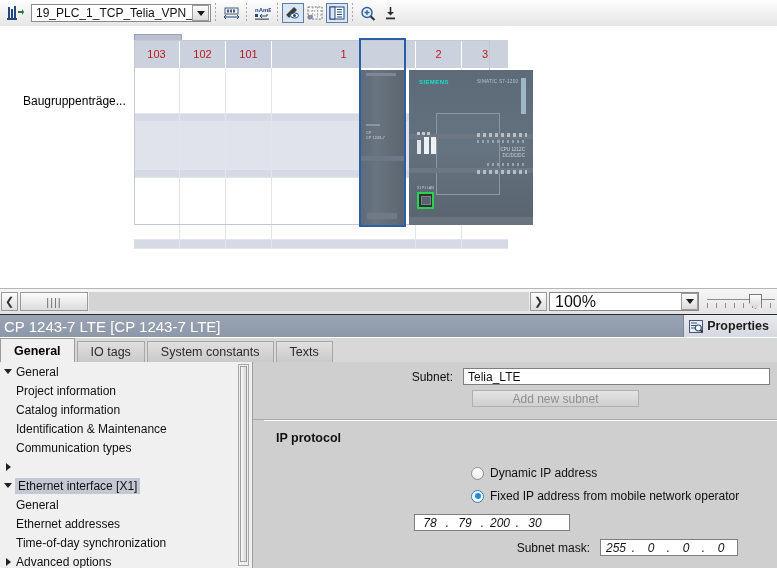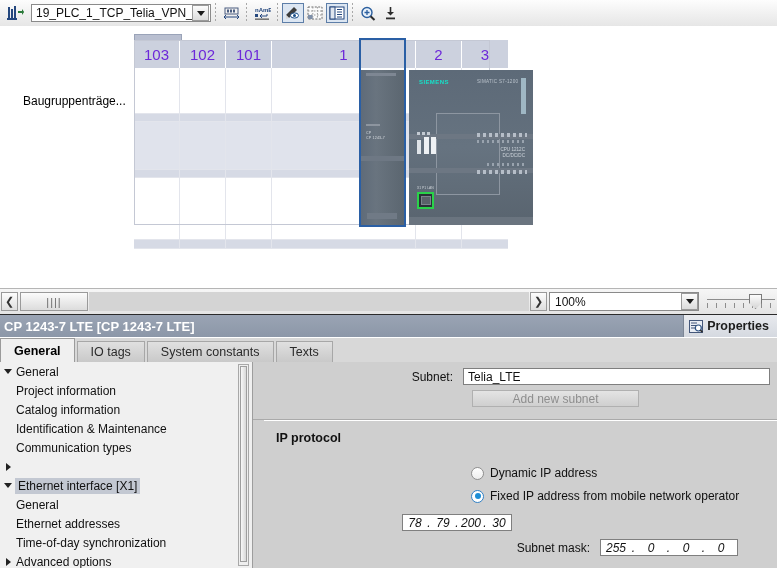--- a/index.html
+++ b/index.html
@@ -63,21 +63,21 @@
   .rack-tabtop{
     position:absolute;left:0px;top:0px;width:48px;height:6px;
     background:#b9bfd0;border:1px solid #9aa3b8;border-bottom:none;box-sizing:border-box;
   }
   .hdr-row{position:absolute;left:0;top:6px;height:28px;display:flex;}
   .hdr-cell{
     height:28px;box-sizing:border-box;
     background:#ccd1de;
     border-right:1px solid #ffffff;
     display:flex;align-items:center;justify-content:center;
-    font-size:15px;color:#6d28d9;
+    font-size:11px;color:#b91c1c;
   }
   .grid{position:absolute;left:0;top:34px;}
   .grid-row{display:flex;}
   .g-cell{box-sizing:border-box;border-right:1px solid #e3e5ec;border-bottom:1px solid #e3e5ec;}
   .row-white{background:#ffffff;}
   .row-grey{background:#e0e3ec;}
   .row-band{background:#d6dae5;}
   .rack-outline{
     position:absolute;left:0;top:6px;width:356px;height:185px;
     border:1px solid #c4c8d4;box-sizing:border-box;pointer-events:none;
@@ -163,41 +163,41 @@
     margin-left:2px;width:68px;height:19px;box-sizing:border-box;
     border:1px solid #9a9a9a;background:linear-gradient(180deg,#fbfbfb,#dcdcdc);
     display:flex;align-items:center;justify-content:center;
     letter-spacing:1px;color:#6a6a6a;font-size:11px;
   }
   .track-fill{flex:1;height:19px;background:#d4d4d4;margin-left:1px;}
   .zoomcombo{
     width:150px;height:19px;margin-left:2px;box-sizing:border-box;
     border:1px solid #8a8a8a;background:#fff;display:flex;align-items:center;
   }
-  .zoomcombo .zt{flex:1;padding-left:5px;font-size:12px;color:#111;}
+  .zoomcombo .zt{flex:1;padding-left:5px;font-size:16px;color:#111;}
   .zoomcombo .arrow{width:17px;height:17px;margin-right:0px;
     background:linear-gradient(180deg,#fbfbfb,#dcdcdc);border:1px solid #9a9a9a;
     box-sizing:border-box;display:flex;align-items:center;justify-content:center;}
   .slider{position:relative;width:72px;height:19px;margin-left:6px;}
   .slider .line{position:absolute;left:2px;top:7px;width:68px;height:1px;background:#8d8d8d;}
   .slider .ticks{position:absolute;left:2px;top:11px;width:68px;height:5px;
     background:repeating-linear-gradient(90deg,#8d8d8d 0 1px,transparent 1px 9px);}
   .slider .thumb{
     position:absolute;left:44px;top:2px;width:11px;height:13px;
     background:linear-gradient(180deg,#fcfcfc,#d6d6d6);border:1px solid #7a7a7a;
     clip-path:polygon(0 0,100% 0,100% 60%,50% 100%,0 60%);
   }
 
   
   .titlebar{
     position:absolute;left:0;top:315px;width:777px;height:22px;
     background:linear-gradient(180deg,#9aa4b4 0%,#8c97a8 100%);
     display:flex;align-items:center;
   }
-  .titlebar .t{padding-left:4px;font-size:13px;font-weight:bold;color:#ffffff;}
+  .titlebar .t{padding-left:4px;font-size:15px;font-weight:normal;color:#ffffff;}
   .prop-btn{
     position:absolute;right:0;top:0;height:22px;
     background:linear-gradient(180deg,#e8eaee 0%,#d5d9e0 100%);
     display:flex;align-items:center;padding:0 8px 0 5px;
     border-left:1px solid #7d8796;
   }
   .prop-btn .lbl{font-size:12.5px;font-weight:bold;color:#1d1d1d;margin-left:4px;}
   .prop-ico{width:14px;height:13px;position:relative;}
 
   
@@ -607,21 +607,21 @@
       </div>
 
       <div class="radio-row" style="left:207px;top:68px">
         <span class="radio on">
             <i class="dot"></i>
           </span>
         <span class="rl">Fixed IP address from mobile network operator</span>
       </div>
 
       <div class="frow" style="left:130px;top:93px">
-        <span class="ipbox" style="width:110px;margin-left:8px">
+        <span class="ipbox" style="width:156px;margin-left:20px">
           <i class="oct">78</i>
           <i class="dot-s">.</i>
           <i class="oct">79</i>
           <i class="dot-s">.</i>
           <i class="oct">200</i>
           <i class="dot-s">.</i>
           <i class="oct">30</i>
         </span>
       </div>
 

